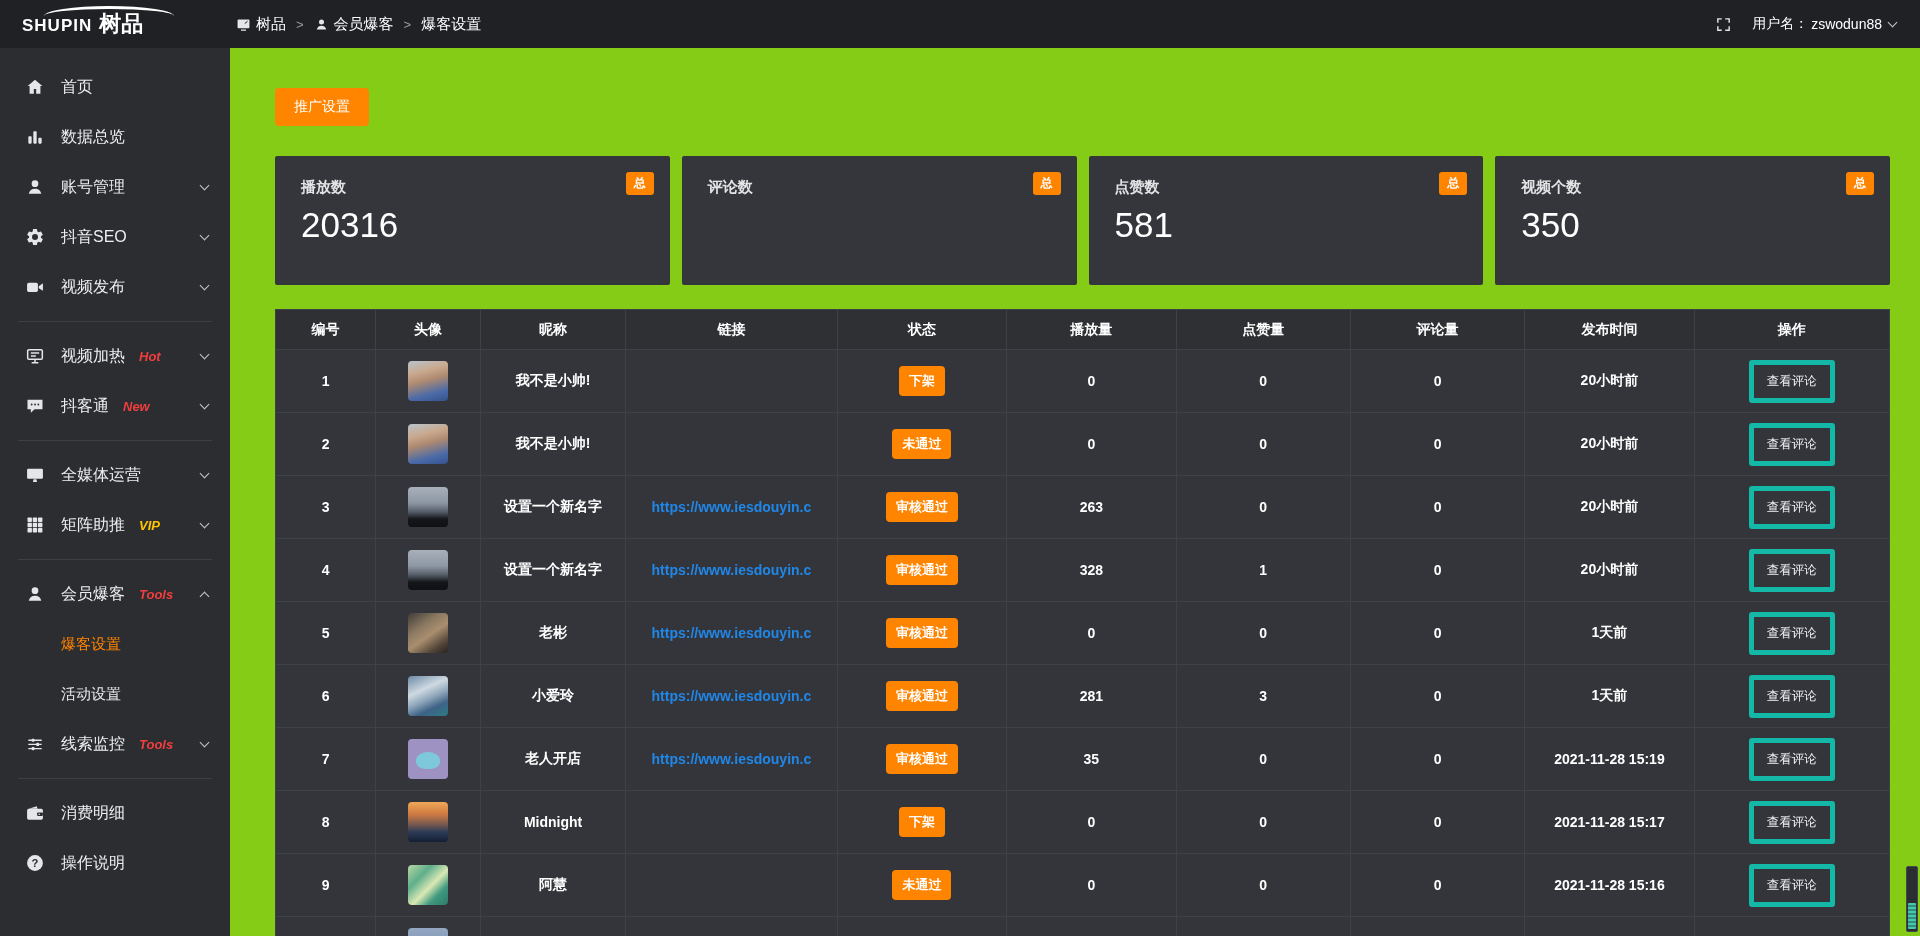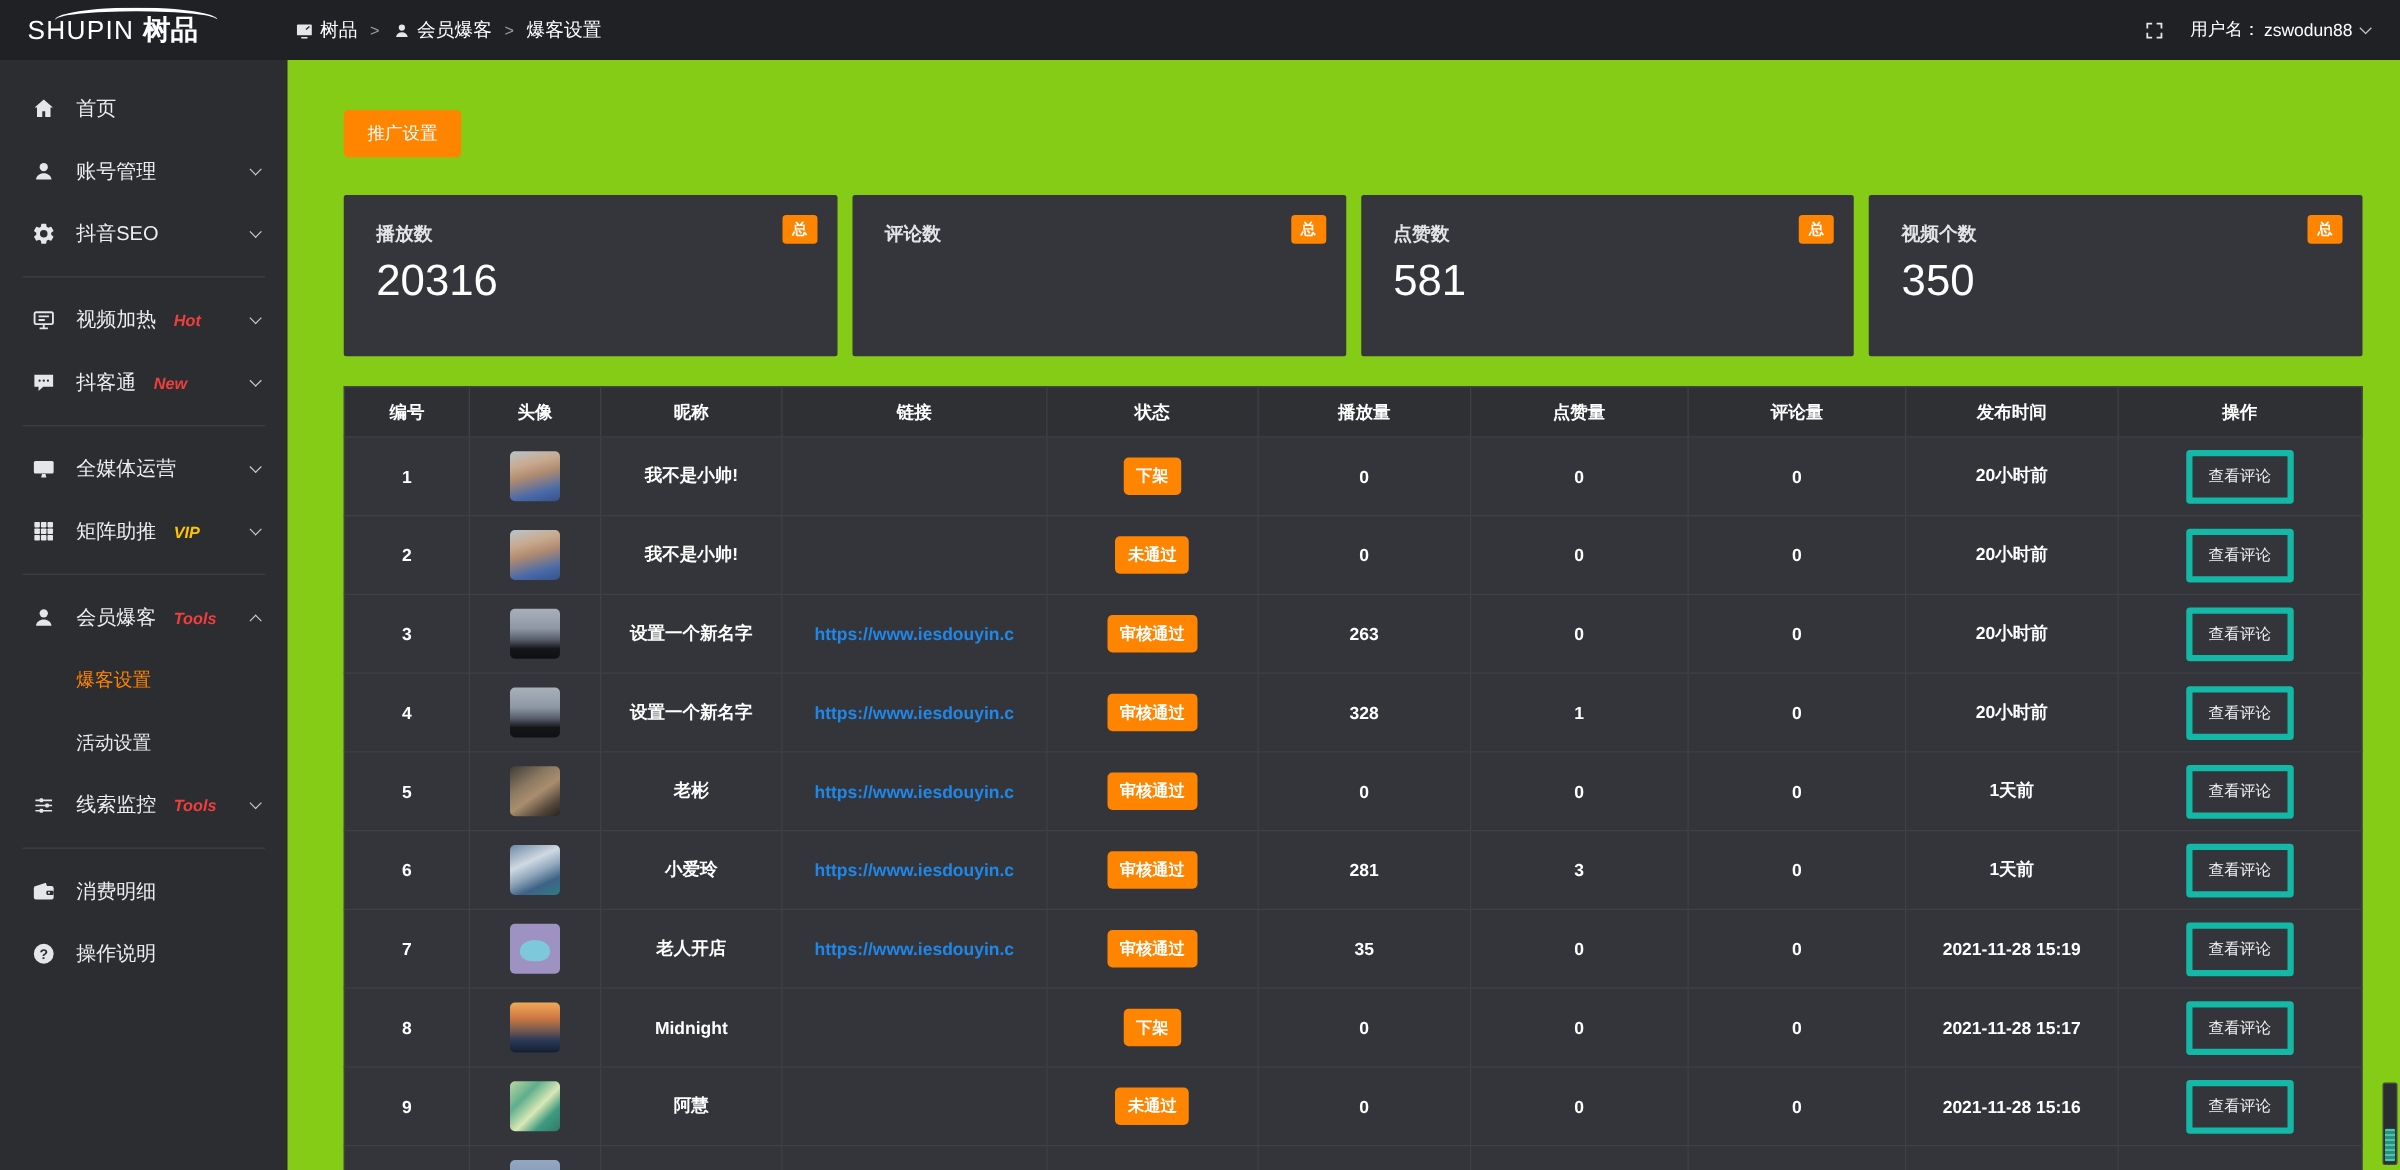--- a/index.html
+++ b/index.html
@@ -7,21 +7,21 @@
               font-family:"Liberation Sans", sans-serif; color:#fff; }
 
   
   .topbar { position:absolute; top:0; left:0; width:1920px; height:48px;
             background:#1f2125; display:flex; align-items:center; z-index:10; }
   .logo-area { width:230px; height:48px; display:flex; align-items:center;
                padding-left:22px; flex:0 0 auto; }
   .logo-wrap { position:relative; display:flex; align-items:baseline; }
   .logo-arc { position:absolute; top:-3px; left:22px; width:130px; height:10px;
               border-top:3px solid #fff; border-radius:50% 50% 0 0 / 100% 100% 0 0; }
-  .logo-text { font-size:21px; font-weight:normal; letter-spacing:1px; }
+  .logo-text { font-size:17px; font-weight:bold; letter-spacing:1px; }
   .logo-cn { font-size:22px; font-weight:bold; margin-left:7px; }
   .breadcrumb { display:flex; align-items:center; font-size:15px; padding-left:6px; }
   .bc-item { display:flex; align-items:center; gap:5px; cursor:pointer; }
   .bc-icon { width:15px; height:15px; display:flex; }
   .bc-sep { color:#9a9da2; font-size:13px; margin:0 10px; }
   .topbar-right { margin-left:auto; display:flex; align-items:center; gap:20px;
                   padding-right:24px; font-size:14px; }
   .fs-icon { width:17px; height:17px; display:flex; cursor:pointer; }
   .user-entry { display:flex; align-items:center; gap:7px; cursor:pointer; }
   .chev { width:7px; height:7px; border-right:1.5px solid #c8cace;
@@ -146,34 +146,54 @@
         <span class="sb-icon">
           <svg viewBox="0 0 24 24">
             <path fill="#e4e6e9" d="M12 3.2 3.2 10.8h2.3V20h5.1v-5.6h2.8V20h5.1v-9.2h2.3Z"></path>
           </svg>
         </span>
         <span class="sb-label">首页</span>
       </div>
       <div class="sb-item">
         <span class="sb-icon">
           <svg viewBox="0 0 24 24" fill="#e4e6e9">
+            <rect x="4" y="11" width="4" height="9" rx="1"></rect>
+            <rect x="10" y="5" width="4" height="15" rx="1"></rect>
+            <rect x="16" y="13" width="4" height="7" rx="1"></rect>
+          </svg>
+        </span>
+        <span class="sb-label">数据总览</span>
+      </div>
+      <div class="sb-item">
+        <span class="sb-icon">
+          <svg viewBox="0 0 24 24" fill="#e4e6e9">
             <circle cx="12" cy="8" r="4"></circle>
             <path d="M4.5 20c.6-3.8 3.7-6 7.5-6s6.9 2.2 7.5 6Z"></path>
           </svg>
         </span>
         <span class="sb-label">账号管理</span>
         <span class="sb-chev down"></span>
       </div>
       <div class="sb-item">
         <span class="sb-icon">
           <svg viewBox="0 0 24 24">
             <path fill="#e4e6e9" d="M19.14 12.94c.04-.3.06-.61.06-.94 0-.32-.02-.64-.07-.94l2.03-1.58a.49.49 0 0 0 .12-.61l-1.92-3.32a.49.49 0 0 0-.59-.22l-2.39.96c-.5-.38-1.03-.7-1.62-.94l-.36-2.54a.48.48 0 0 0-.48-.41h-3.84c-.24 0-.43.17-.47.41l-.36 2.54c-.59.24-1.13.57-1.62.94l-2.39-.96a.49.49 0 0 0-.59.22L2.74 8.87c-.12.21-.08.47.12.61l2.03 1.58c-.05.3-.09.63-.09.94s.02.64.07.94l-2.03 1.58a.49.49 0 0 0-.12.61l1.92 3.32c.12.22.37.29.59.22l2.39-.96c.5.38 1.03.7 1.62.94l.36 2.54c.05.24.24.41.48.41h3.84c.24 0 .44-.17.47-.41l.36-2.54c.59-.24 1.13-.56 1.62-.94l2.39.96c.22.08.47 0 .59-.22l1.92-3.32c.12-.22.07-.47-.12-.61l-2.01-1.58zM12 15.6A3.6 3.6 0 1 1 12 8.4a3.6 3.6 0 0 1 0 7.2z"></path>
           </svg>
         </span>
         <span class="sb-label">抖音SEO</span>
+        <span class="sb-chev down"></span>
+      </div>
+      <div class="sb-item">
+        <span class="sb-icon">
+          <svg viewBox="0 0 24 24" fill="#e4e6e9">
+            <rect x="2.5" y="7" width="13" height="11" rx="2"></rect>
+            <path d="M16.5 11 21.5 7.5v9L16.5 13.5Z"></path>
+          </svg>
+        </span>
+        <span class="sb-label">视频发布</span>
         <span class="sb-chev down"></span>
       </div>
       <div class="sb-divider"></div>
       <div class="sb-item">
         <span class="sb-icon">
           <svg viewBox="0 0 24 24" fill="none" stroke="#e4e6e9" stroke-width="1.8">
             <rect x="3.2" y="4.5" width="17.6" height="11.5" rx="1.5"></rect>
             <path d="M7 8.5h10M7 12h6M12 16v3.5M8 20h8"></path>
           </svg>
         </span>

